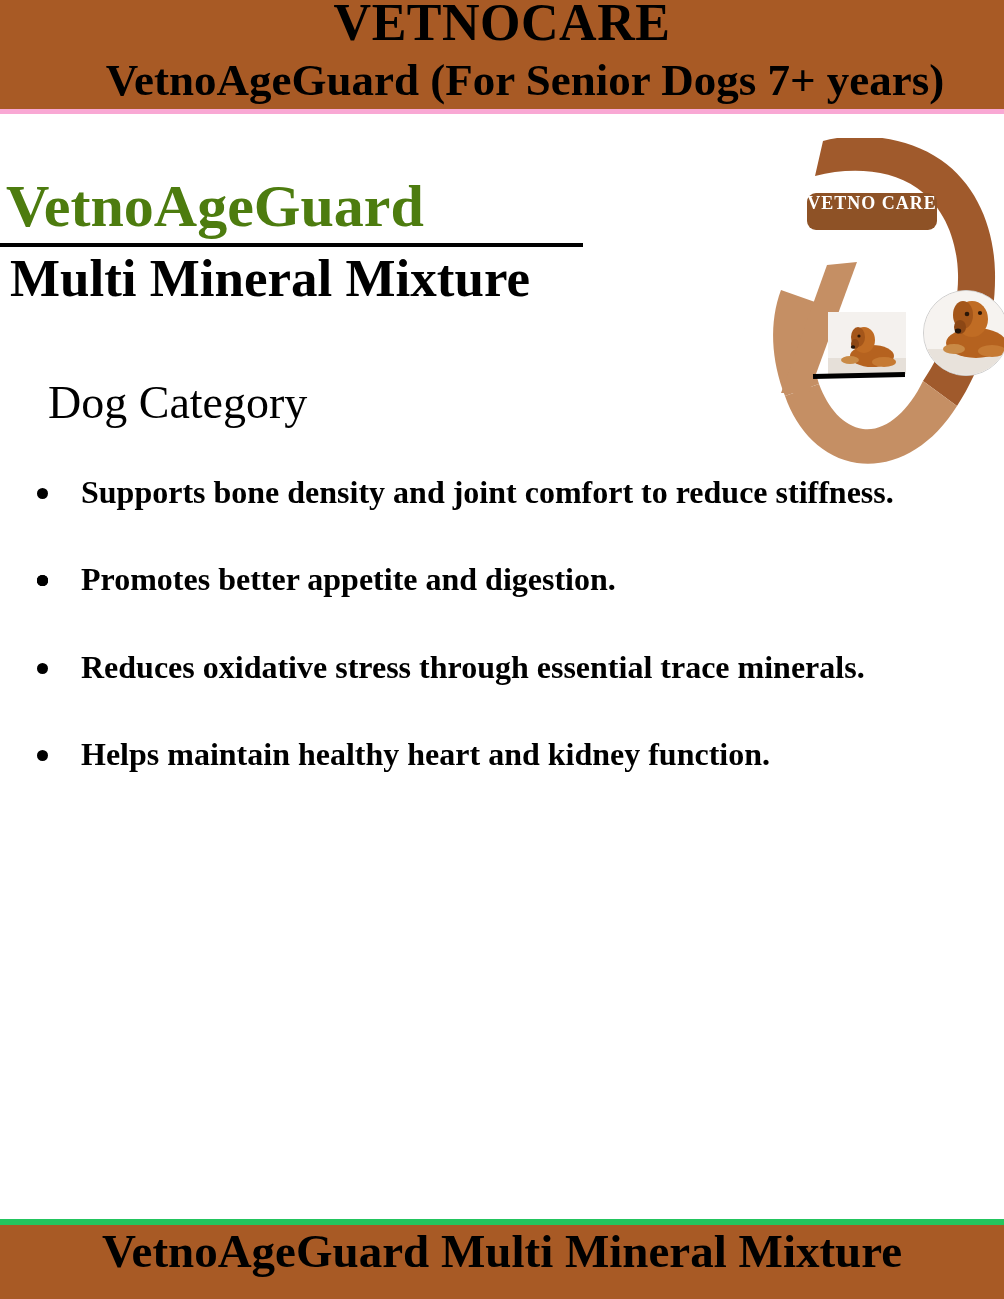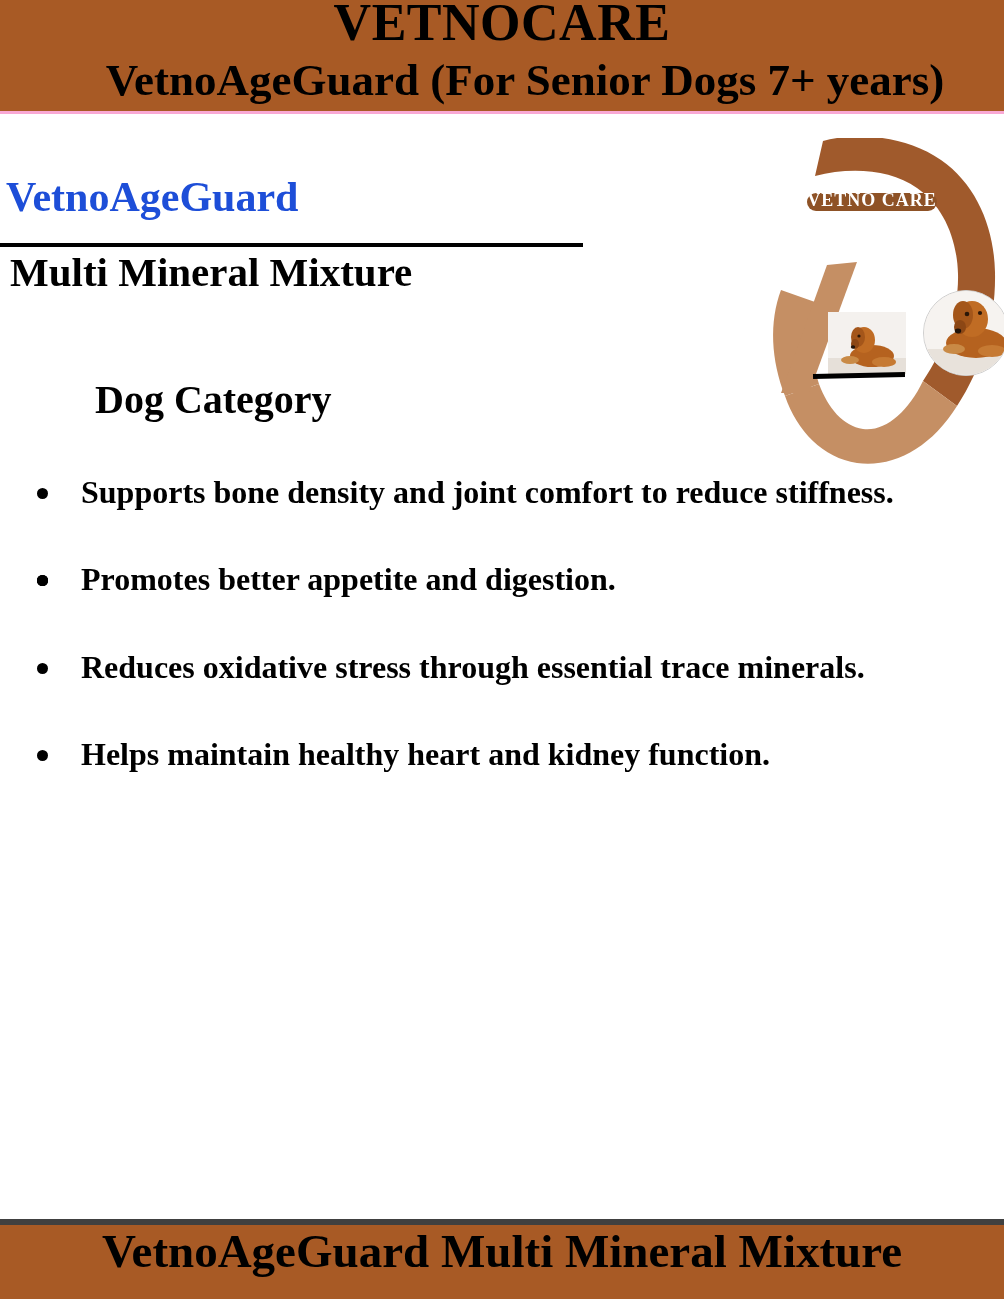--- a/index.html
+++ b/index.html
@@ -16,21 +16,21 @@
   }
 
   
   .top-banner {
     position: absolute;
     left: 0;
     top: 0;
     width: 1004px;
     height: 114px;
     background: #a85a25;
-    border-bottom: 3px solid #f9a8d4;
+    border-bottom: 5px solid #f9a8d4;
     box-sizing: border-box;
     overflow: hidden;
   }
   .brand-title {
     position: absolute;
     left: 0;
     top: -4px;
     width: 1004px;
     text-align: center;
     font-size: 52px;
@@ -52,75 +52,74 @@
     line-height: 1.05;
     white-space: nowrap;
     margin-left: 23px;
   }
 
   
   .product-name {
     position: absolute;
     left: 6px;
     top: 176px;
-    font-size: 42px;
-    font-weight: bold;
-    color: #1d4ed8;
+    font-size: 60px;
+    font-weight: bold;
+    color: #4d7c0f;
     line-height: 1.0;
     white-space: nowrap;
   }
   .title-rule {
     position: absolute;
     left: 0px;
     top: 243px;
     width: 583px;
     height: 4px;
     background: #000000;
   }
   .product-sub {
     position: absolute;
     left: 10px;
     top: 252px;
-    font-size: 41px;
+    font-size: 53px;
     font-weight: bold;
     color: #000000;
     line-height: 1.0;
     white-space: nowrap;
   }
   .category-label {
     position: absolute;
     left: 48px;
     top: 380px;
-    font-size: 40px;
-    font-weight: bold;
+    font-size: 46px;
+    font-weight: normal;
     color: #000000;
     line-height: 1.0;
     white-space: nowrap;
-    margin-left: 47px;
   }
 
   
   .logo {
     position: absolute;
     left: 745px;
     top: 138px;
     width: 262px;
     height: 330px;
   }
   .logo svg { display: block; }
   .logo-badge {
     position: absolute;
     left: 62px;
     top: 55px;
     width: 130px;
-    height: 18px;
+    height: 37px;
     background: #8e5226;
     border-radius: 9px;
     display: flex;
-    align-items: flex-end;
+    align-items: flex-start;
     justify-content: center;
   }
   .logo-badge-text {
     color: #ffffff;
     font-size: 18px;
     font-weight: bold;
     letter-spacing: 1px;
     font-family: "Liberation Serif", "DejaVu Serif", serif;
     white-space: nowrap;
   }
@@ -182,21 +181,21 @@
   }
 
   
   .bottom-banner {
     position: absolute;
     left: 0;
     top: 1219px;
     width: 1004px;
     height: 80px;
     background: #a85a25;
-    border-top: 6px solid #404040;
+    border-top: 6px solid #22c55e;
     box-sizing: border-box;
     overflow: hidden;
   }
   .bottom-banner-text {
     position: absolute;
     left: 0;
     top: 2px;
     width: 1004px;
     text-align: center;
     font-size: 47px;

